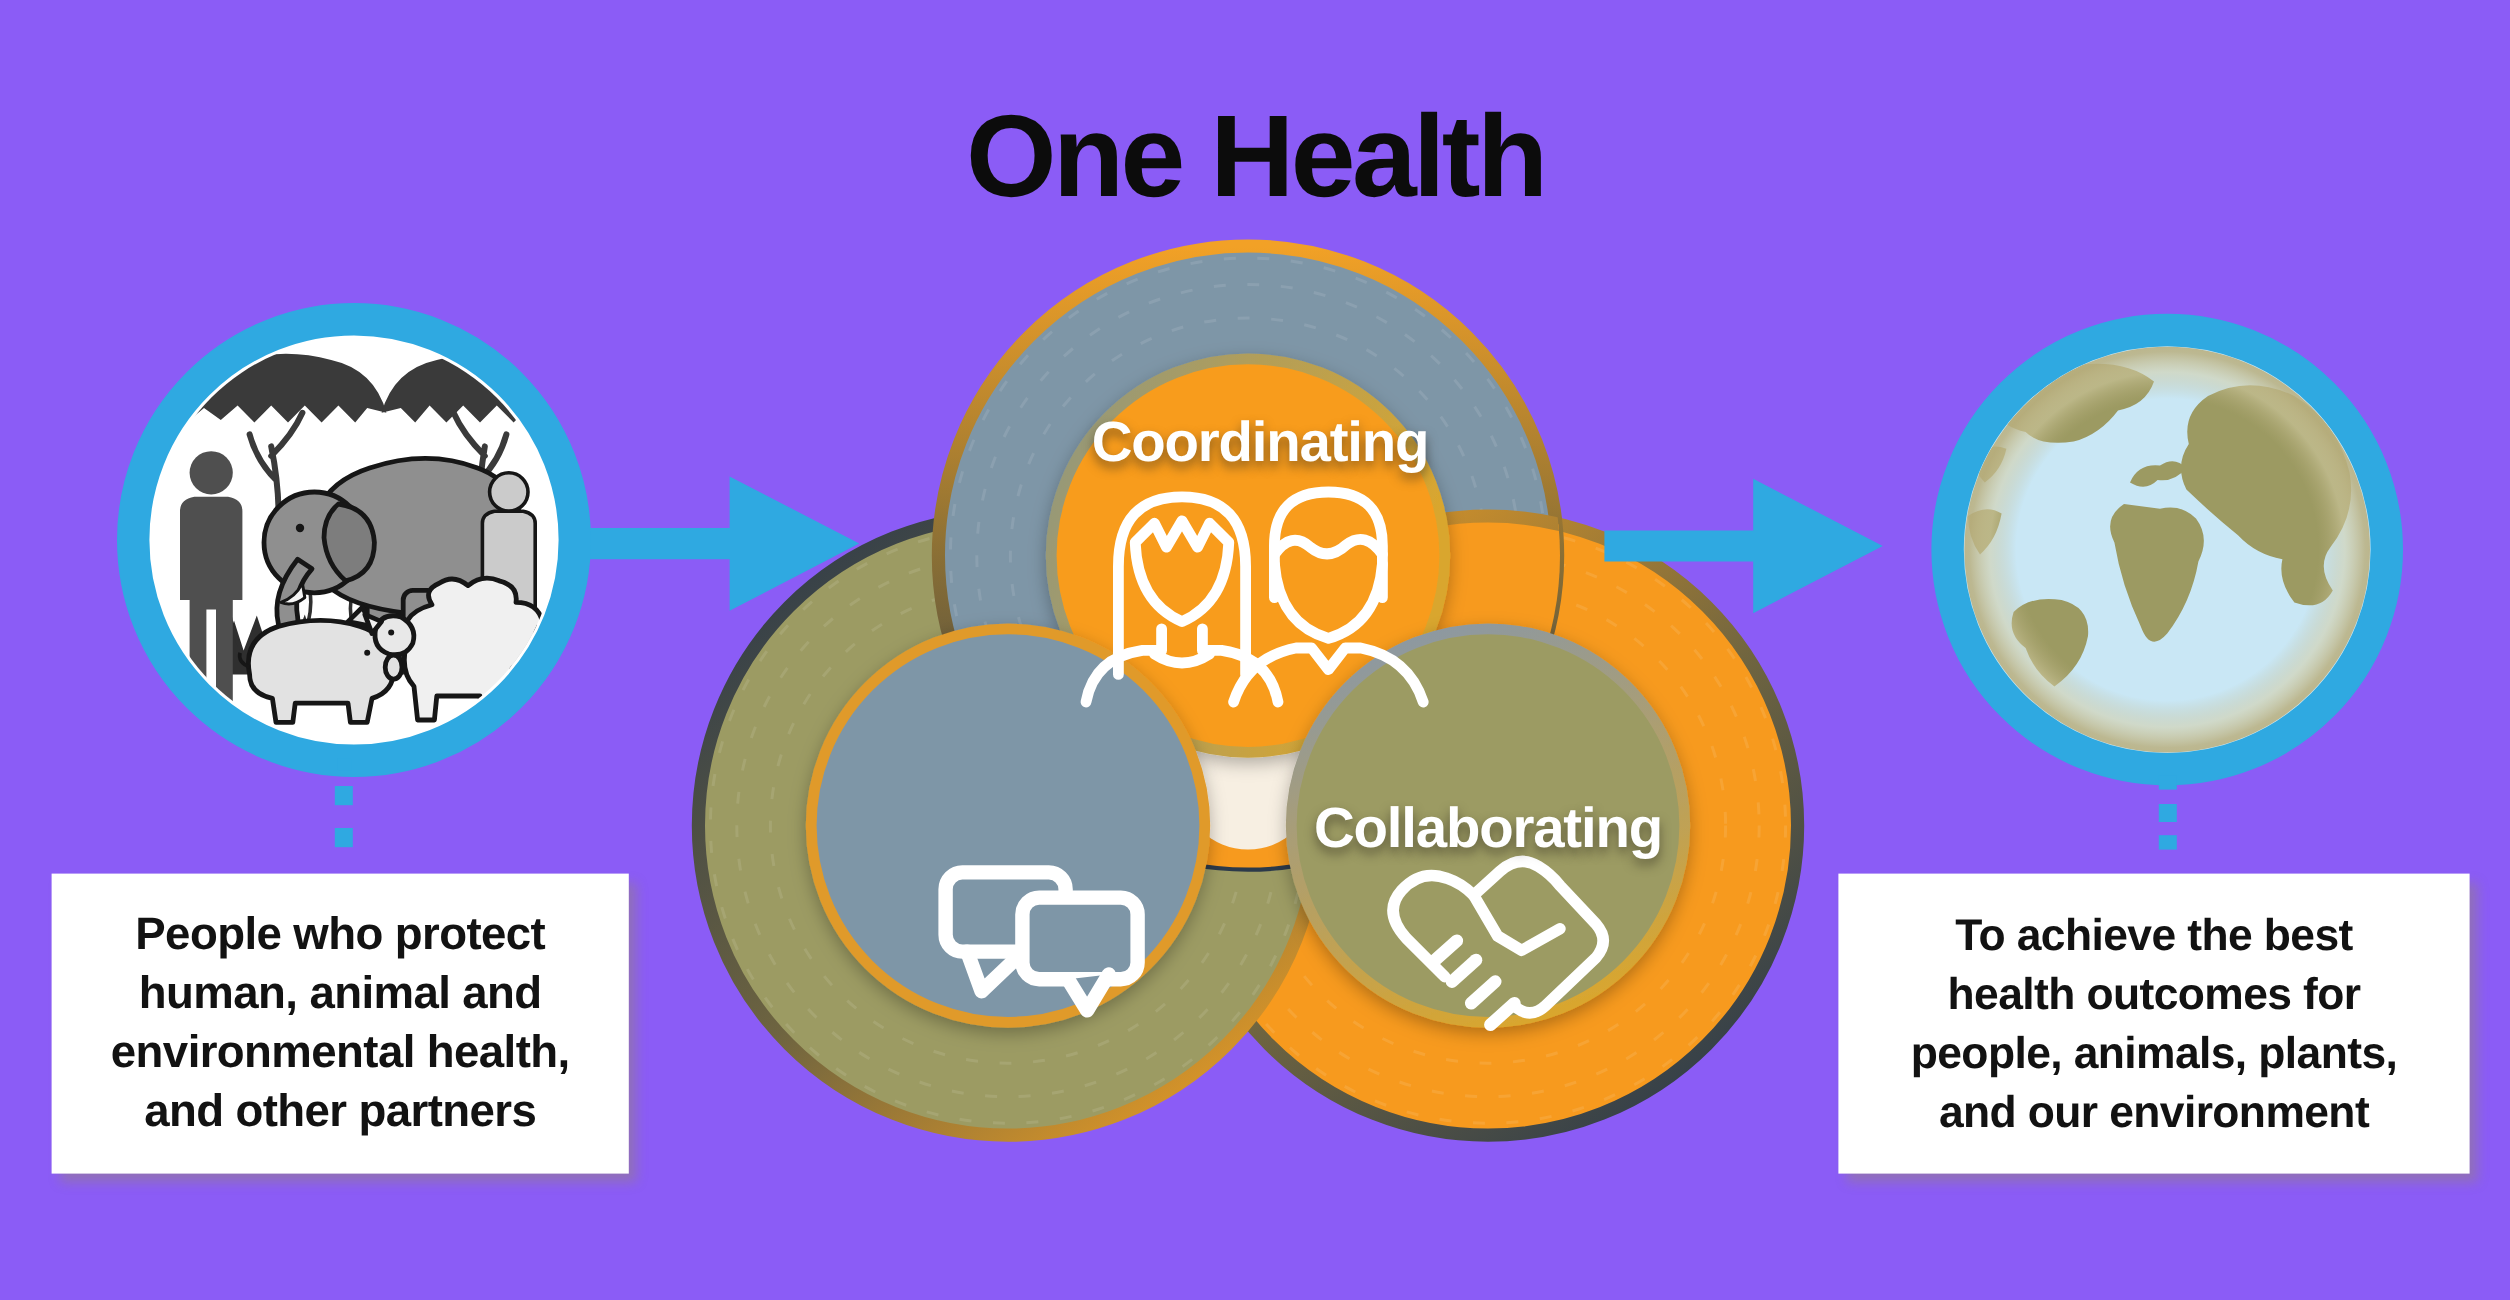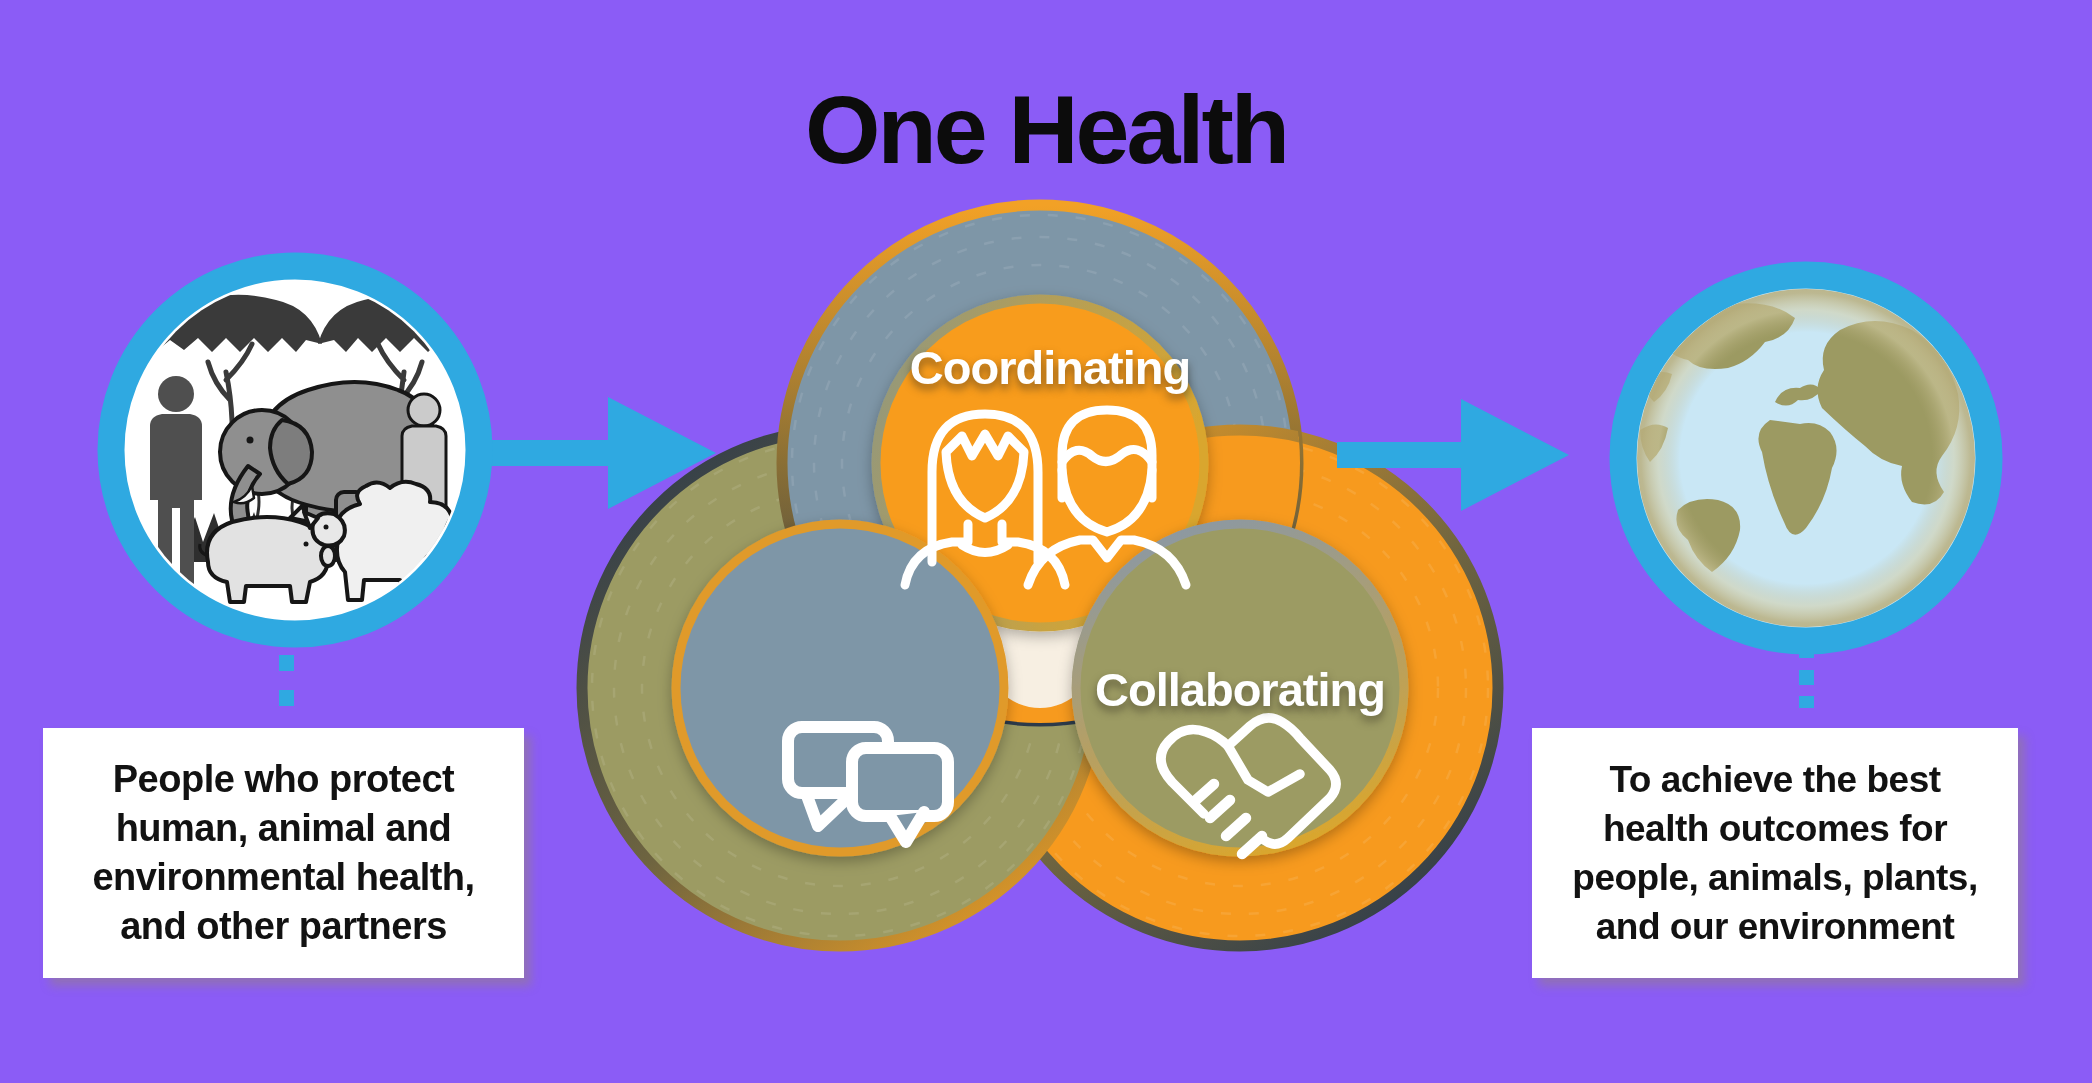--- a/index.html
+++ b/index.html
@@ -18,21 +18,21 @@
   }
   .lbl-coordinating{left:850px;top:340px;width:400px;}
   .lbl-communicating{left:636px;top:662px;width:408px;}
   .lbl-collaborating{left:1036px;top:662px;width:408px;}
   .caption-box{
     position:absolute;top:708px;height:250px;background:#ffffff;
     box-shadow:7px 8px 9px rgba(150,135,110,.45);
     display:flex;align-items:center;justify-content:center;margin-top:20px;
   }
   .caption-box.left{left:43px;width:481px;}
-  .caption-box.right{left:1532px;width:486px;}
+  .caption-box.right{left:1532px;width:526px;}
   .caption-text{
     white-space:pre-line;text-align:center;font-weight:bold;color:#121212;
     font-size:38px;line-height:49px;letter-spacing:-0.5px;
   }
   .caption-box.right .caption-text{font-size:37px;}
 </style>
 </head>
 <body>
 
 <div id="stage">

